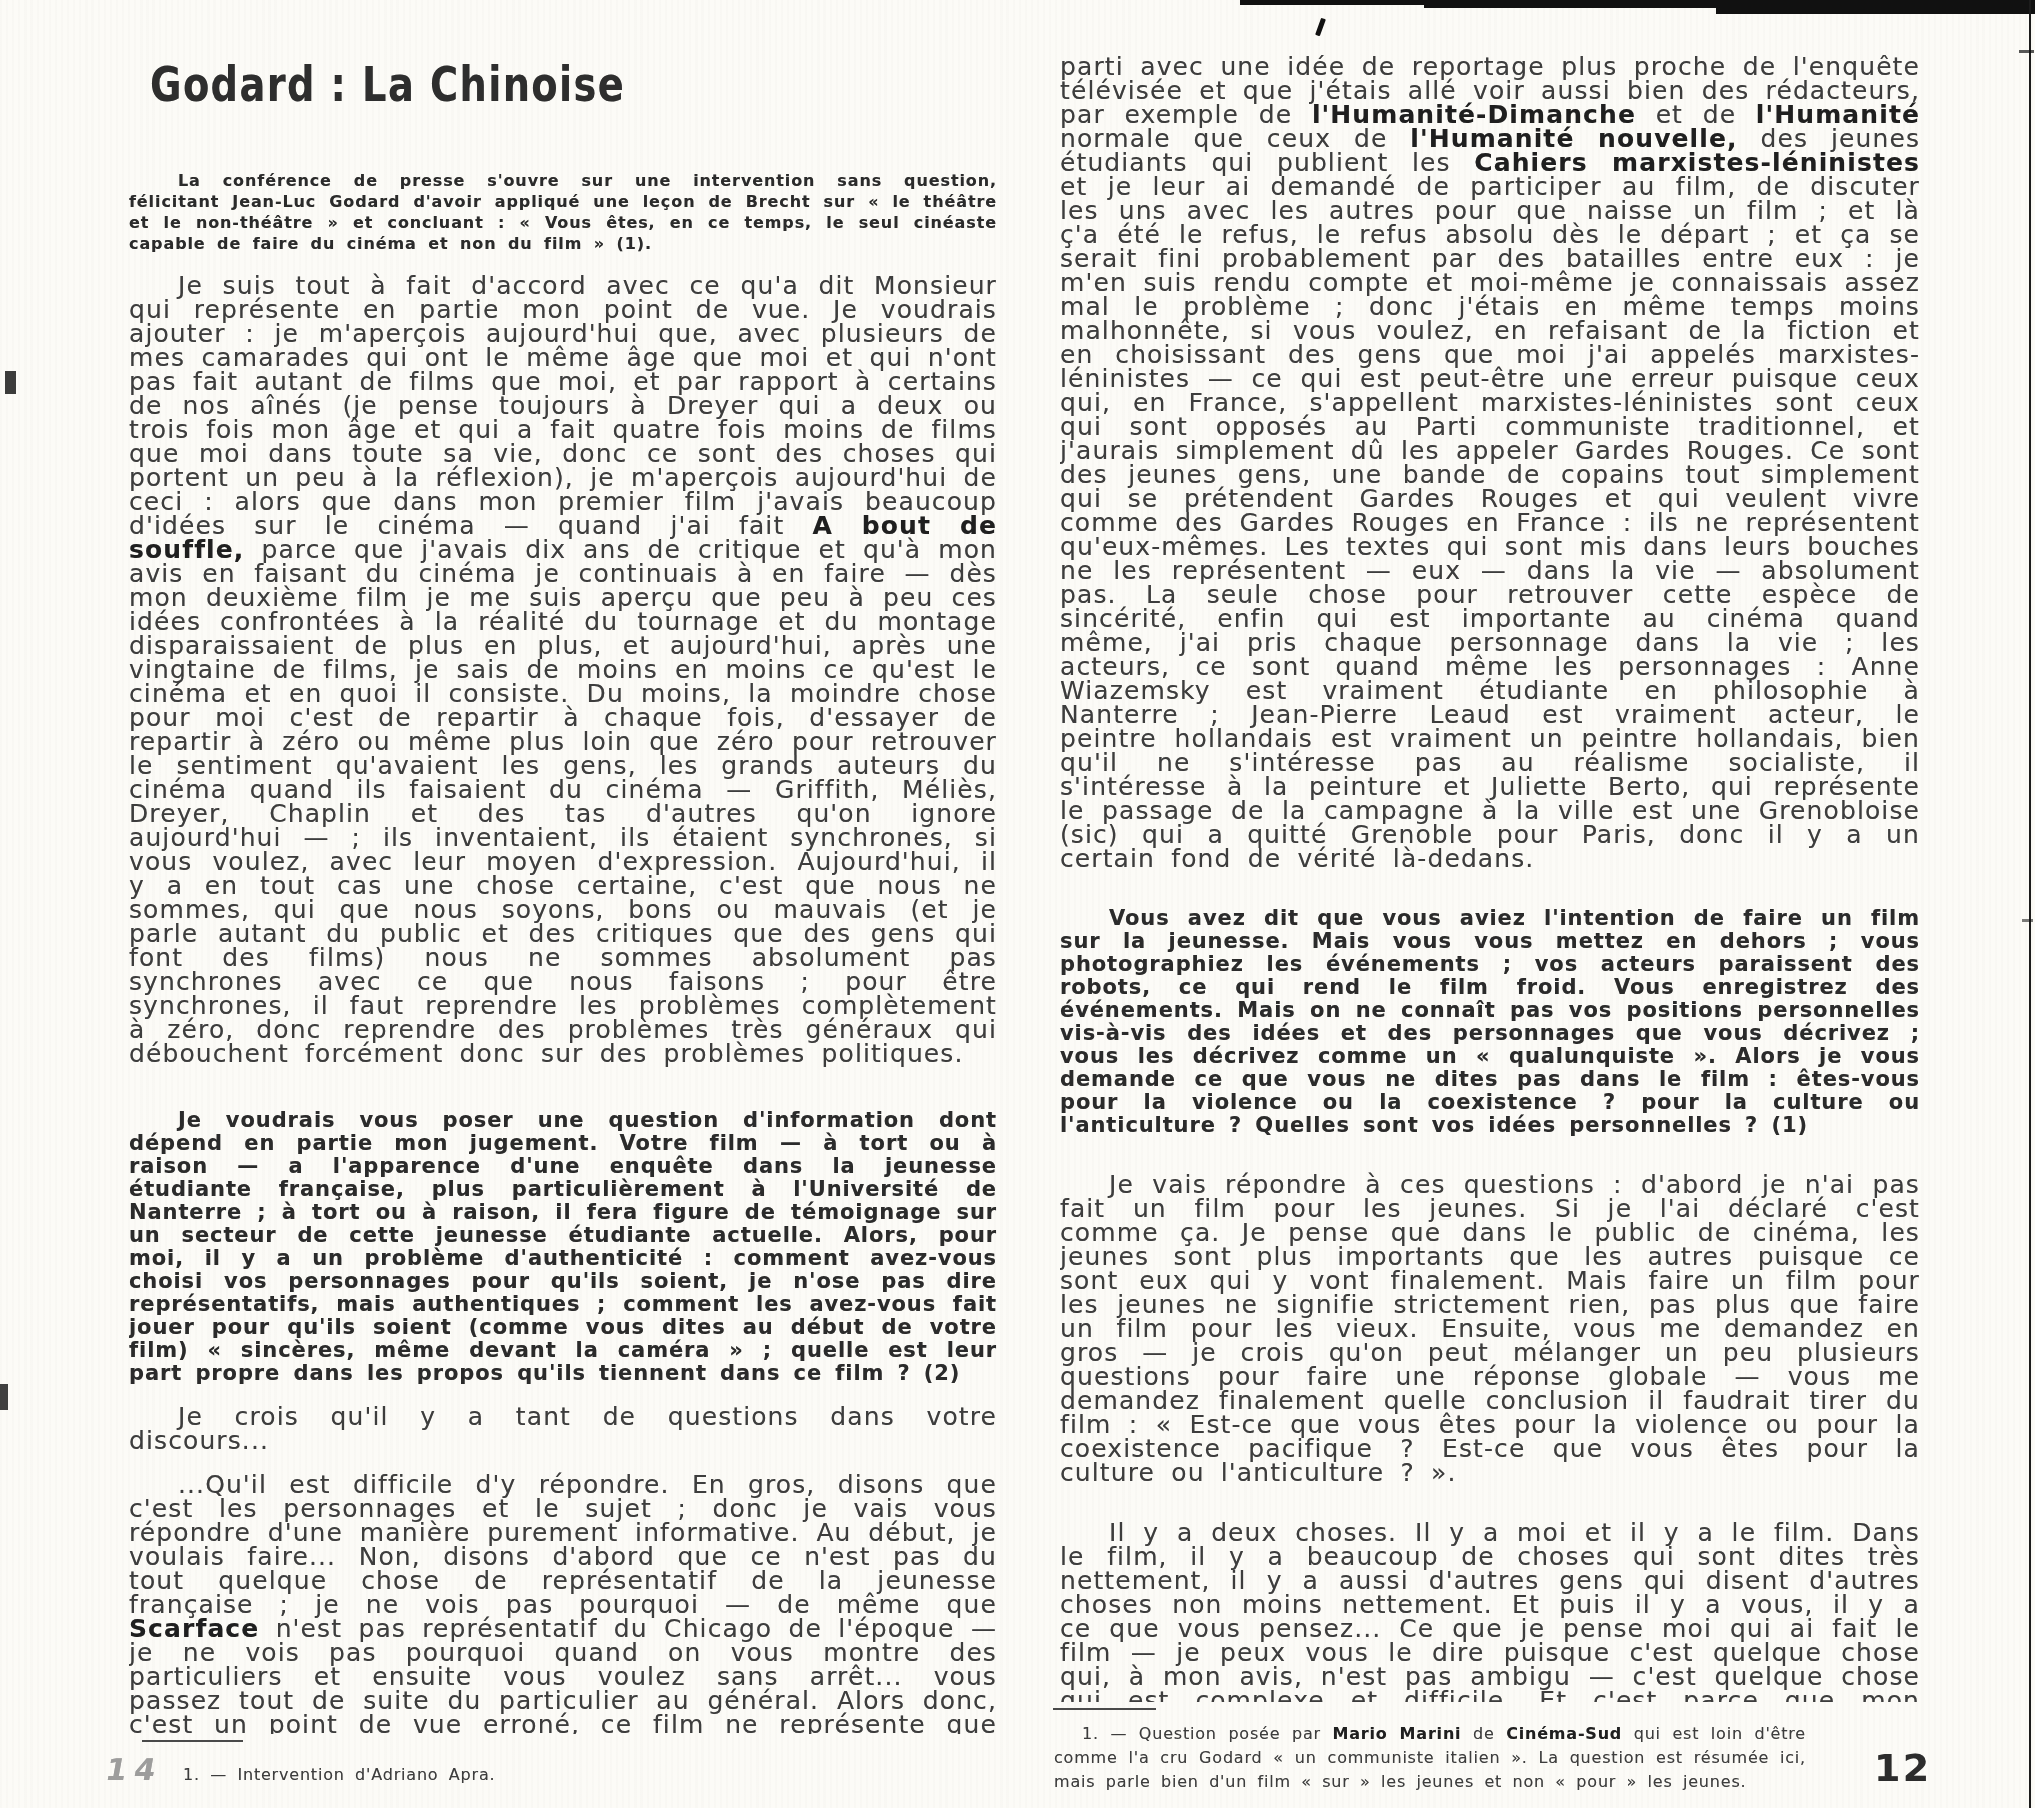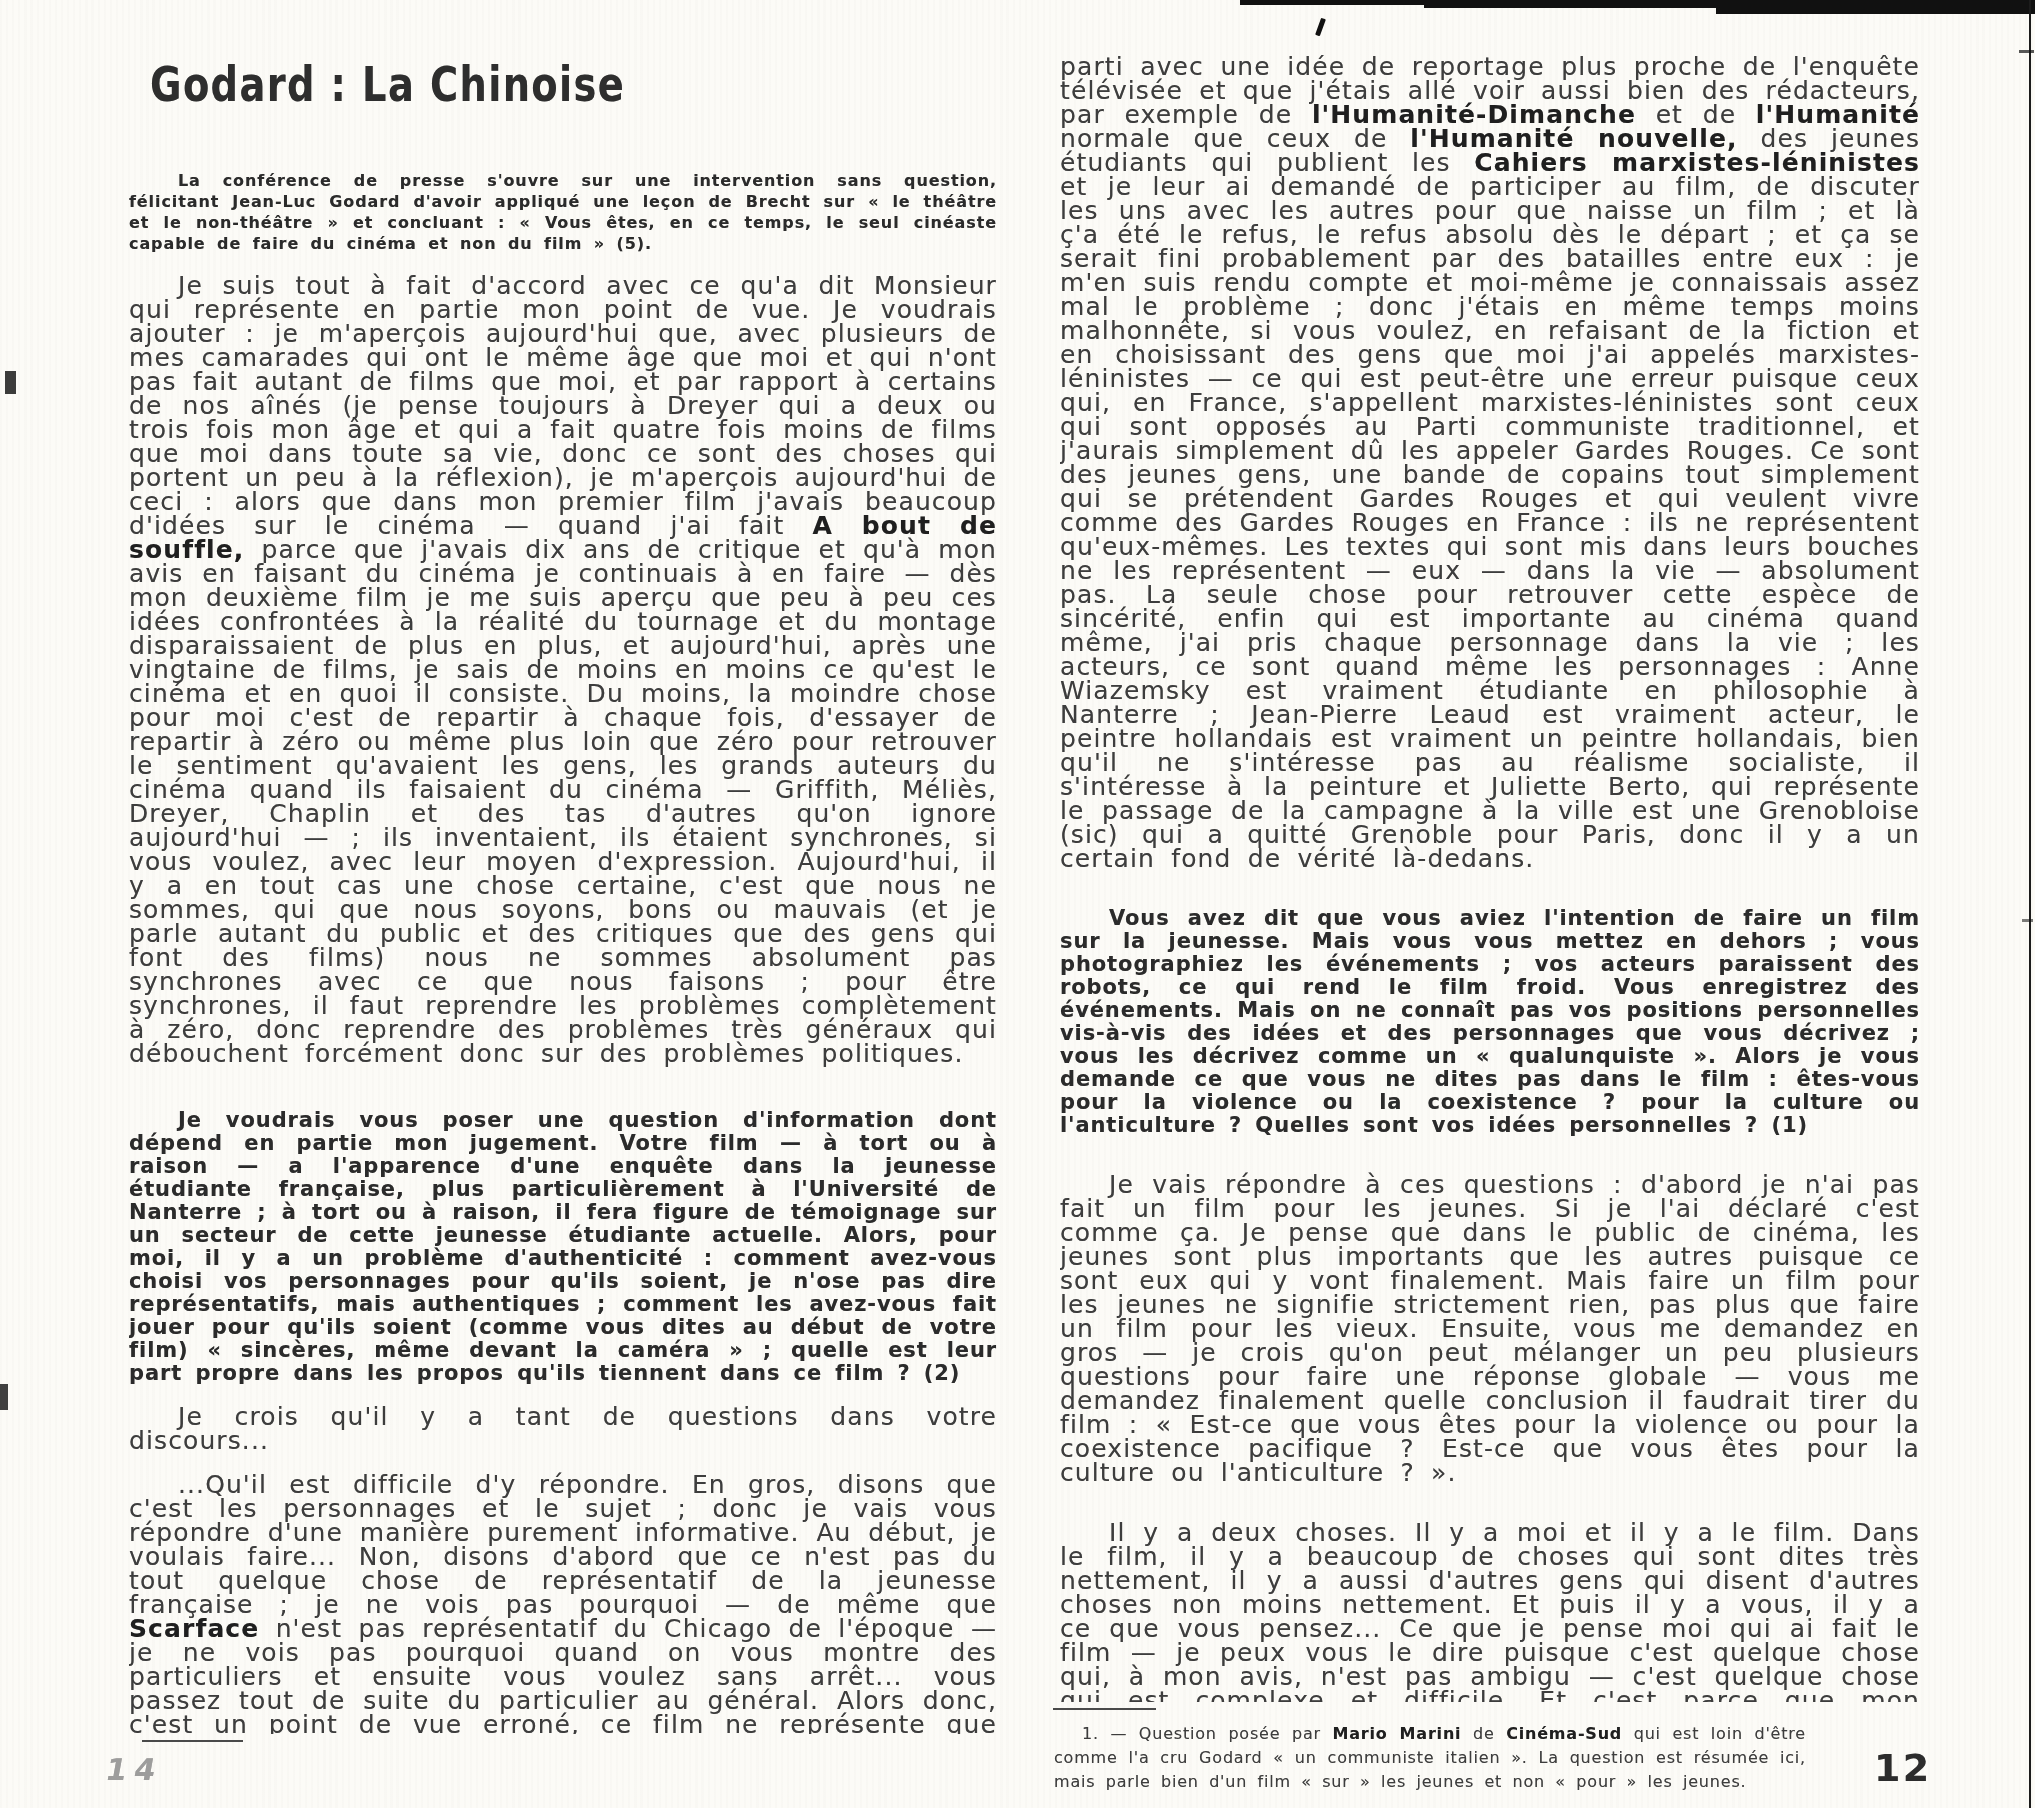--- a/index.html
+++ b/index.html
@@ -66,38 +66,39 @@
   <div class="artifact slash"></div>
   <div class="artifact blot-1"></div>
   <div class="artifact blot-2"></div>
   <div class="artifact edge-line"></div>
   <div class="artifact tick-a"></div>
   <div class="artifact tick-b"></div>
 
   <div class="col col-left">
     <h1 class="title"><span>Godard : La Chinoise</span></h1>
     <div>
-        <p class="intro indent">La conférence de presse s'ouvre sur une intervention sans question, félicitant Jean-Luc Godard d'avoir appliqué une leçon de Brecht sur « le théâtre et le non-théâtre » et concluant : « Vous êtes, en ce temps, le seul cinéaste capable de faire du cinéma et non du film » (5).</p>
+        <p class="intro indent">La conférence de presse s'ouvre sur une intervention sans question, félicitant Jean-Luc Godard d'avoir appliqué une leçon de Brecht sur « le théâtre et le non-théâtre » et concluant : « Vous êtes, en ce temps, le seul cinéaste capable de faire du cinéma et non du film » (1).</p>
         <p class="answer indent">Je suis tout à fait d'accord avec ce qu'a dit Monsieur qui représente en partie mon point de vue. Je voudrais ajouter : je m'aperçois aujourd'hui que, avec plusieurs de mes camarades qui ont le même âge que moi et qui n'ont pas fait autant de films que moi, et par rapport à certains de nos aînés (je pense toujours à Dreyer qui a deux ou trois fois mon âge et qui a fait quatre fois moins de films que moi dans toute sa vie, donc ce sont des choses qui portent un peu à la réflexion), je m'aperçois aujourd'hui de ceci : alors que dans mon premier film j'avais beaucoup d'idées sur le cinéma — quand j'ai fait <b>A bout de souffle,</b> parce que j'avais dix ans de critique et qu'à mon avis en faisant du cinéma je continuais à en faire — dès mon deuxième film je me suis aperçu que peu à peu ces idées confrontées à la réalité du tournage et du montage disparaissaient de plus en plus, et aujourd'hui, après une vingtaine de films, je sais de moins en moins ce qu'est le cinéma et en quoi il consiste. Du moins, la moindre chose pour moi c'est de repartir à chaque fois, d'essayer de repartir à zéro ou même plus loin que zéro pour retrouver le sentiment qu'avaient les gens, les grands auteurs du cinéma quand ils faisaient du cinéma — Griffith, Méliès, Dreyer, Chaplin et des tas d'autres qu'on ignore aujourd'hui — ; ils inventaient, ils étaient synchrones, si vous voulez, avec leur moyen d'expression. Aujourd'hui, il y a en tout cas une chose certaine, c'est que nous ne sommes, qui que nous soyons, bons ou mauvais (et je parle autant du public et des critiques que des gens qui font des films) nous ne sommes absolument pas synchrones avec ce que nous faisons ; pour être synchrones, il faut reprendre les problèmes complètement à zéro, donc reprendre des problèmes très généraux qui débouchent forcément donc sur des problèmes politiques.</p>
         <p class="question indent">Je voudrais vous poser une question d'information dont dépend en partie mon jugement. Votre film — à tort ou à raison — a l'apparence d'une enquête dans la jeunesse étudiante française, plus particulièrement à l'Université de Nanterre ; à tort ou à raison, il fera figure de témoignage sur un secteur de cette jeunesse étudiante actuelle. Alors, pour moi, il y a un problème d'authenticité : comment avez-vous choisi vos personnages pour qu'ils soient, je n'ose pas dire représentatifs, mais authentiques ; comment les avez-vous fait jouer pour qu'ils soient (comme vous dites au début de votre film) « sincères, même devant la caméra » ; quelle est leur part propre dans les propos qu'ils tiennent dans ce film ? (2)</p>
         <p class="answer indent">Je crois qu'il y a tant de questions dans votre discours...</p>
         <p class="answer indent">...Qu'il est difficile d'y répondre. En gros, disons que c'est les personnages et le sujet ; donc je vais vous répondre d'une manière purement informative. Au début, je voulais faire... Non, disons d'abord que ce n'est pas du tout quelque chose de représentatif de la jeunesse française ; je ne vois pas pourquoi — de même que <b>Scarface</b> n'est pas représentatif du Chicago de l'époque — je ne vois pas pourquoi quand on vous montre des particuliers et ensuite vous voulez sans arrêt... vous passez tout de suite du particulier au général. Alors donc, c'est un point de vue erroné, ce film ne représente que les cinq personnes... Au début, il est certain que je suis</p>
       </div>
   </div>
 
   <div class="col col-right">
     <div>
         <p class="answer">parti avec une idée de reportage plus proche de l'enquête télévisée et que j'étais allé voir aussi bien des rédacteurs, par exemple de <b>l'Humanité-Dimanche</b> et de <b>l'Humanité</b> normale que ceux de <b>l'Humanité nouvelle,</b> des jeunes étudiants qui publient les <b>Cahiers marxistes-léninistes</b> et je leur ai demandé de participer au film, de discuter les uns avec les autres pour que naisse un film ; et là ç'a été le refus, le refus absolu dès le départ ; et ça se serait fini probablement par des batailles entre eux : je m'en suis rendu compte et moi-même je connaissais assez mal le problème ; donc j'étais en même temps moins malhonnête, si vous voulez, en refaisant de la fiction et en choisissant des gens que moi j'ai appelés marxistes-léninistes — ce qui est peut-être une erreur puisque ceux qui, en France, s'appellent marxistes-léninistes sont ceux qui sont opposés au Parti communiste traditionnel, et j'aurais simplement dû les appeler Gardes Rouges. Ce sont des jeunes gens, une bande de copains tout simplement qui se prétendent Gardes Rouges et qui veulent vivre comme des Gardes Rouges en France : ils ne représentent qu'eux-mêmes. Les textes qui sont mis dans leurs bouches ne les représentent — eux — dans la vie — absolument pas. La seule chose pour retrouver cette espèce de sincérité, enfin qui est importante au cinéma quand même, j'ai pris chaque personnage dans la vie ; les acteurs, ce sont quand même les personnages : Anne Wiazemsky est vraiment étudiante en philosophie à Nanterre ; Jean-Pierre Leaud est vraiment acteur, le peintre hollandais est vraiment un peintre hollandais, bien qu'il ne s'intéresse pas au réalisme socialiste, il s'intéresse à la peinture et Juliette Berto, qui représente le passage de la campagne à la ville est une Grenobloise (sic) qui a quitté Grenoble pour Paris, donc il y a un certain fond de vérité là-dedans.</p>
         <p class="question indent">Vous avez dit que vous aviez l'intention de faire un film sur la jeunesse. Mais vous vous mettez en dehors ; vous photographiez les événements ; vos acteurs paraissent des robots, ce qui rend le film froid. Vous enregistrez des événements. Mais on ne connaît pas vos positions personnelles vis-à-vis des idées et des personnages que vous décrivez ; vous les décrivez comme un « qualunquiste ». Alors je vous demande ce que vous ne dites pas dans le film : êtes-vous pour la violence ou la coexistence ? pour la culture ou l'anticulture ? Quelles sont vos idées personnelles ? (1)</p>
         <p class="answer indent">Je vais répondre à ces questions : d'abord je n'ai pas fait un film pour les jeunes. Si je l'ai déclaré c'est comme ça. Je pense que dans le public de cinéma, les jeunes sont plus importants que les autres puisque ce sont eux qui y vont finalement. Mais faire un film pour les jeunes ne signifie strictement rien, pas plus que faire un film pour les vieux. Ensuite, vous me demandez en gros — je crois qu'on peut mélanger un peu plusieurs questions pour faire une réponse globale — vous me demandez finalement quelle conclusion il faudrait tirer du film : « Est-ce que vous êtes pour la violence ou pour la coexistence pacifique ? Est-ce que vous êtes pour la culture ou l'anticulture ? ».</p>
         <p class="answer indent">Il y a deux choses. Il y a moi et il y a le film. Dans le film, il y a beaucoup de choses qui sont dites très nettement, il y a aussi d'autres gens qui disent d'autres choses non moins nettement. Et puis il y a vous, il y a ce que vous pensez... Ce que je pense moi qui ai fait le film — je peux vous le dire puisque c'est quelque chose qui, à mon avis, n'est pas ambigu — c'est quelque chose qui est complexe et difficile. Et c'est parce que mon sentiment est complexe et difficile que j'ai fait un film pour moi-même, ensuite avoir envie</p>
       </div>
   </div>
 
   <div class="fn-rule fn-rule-left"></div>
+  <p class="footnote footnote-left">1. — Intervention d'Adriano Apra.</p>
 
   <div class="fn-rule fn-rule-right"></div>
   <p class="footnote footnote-right">1. — Question posée par <b>Mario Marini</b> de <b>Cinéma-Sud</b> qui est loin d'être comme l'a cru Godard « un communiste italien ». La question est résumée ici, mais parle bien d'un film « sur » les jeunes et non « pour » les jeunes.</p>
 
   <div class="pagenum pagenum-left">14</div>
   <div class="pagenum pagenum-right">12</div>
 
 </div>
 
 

